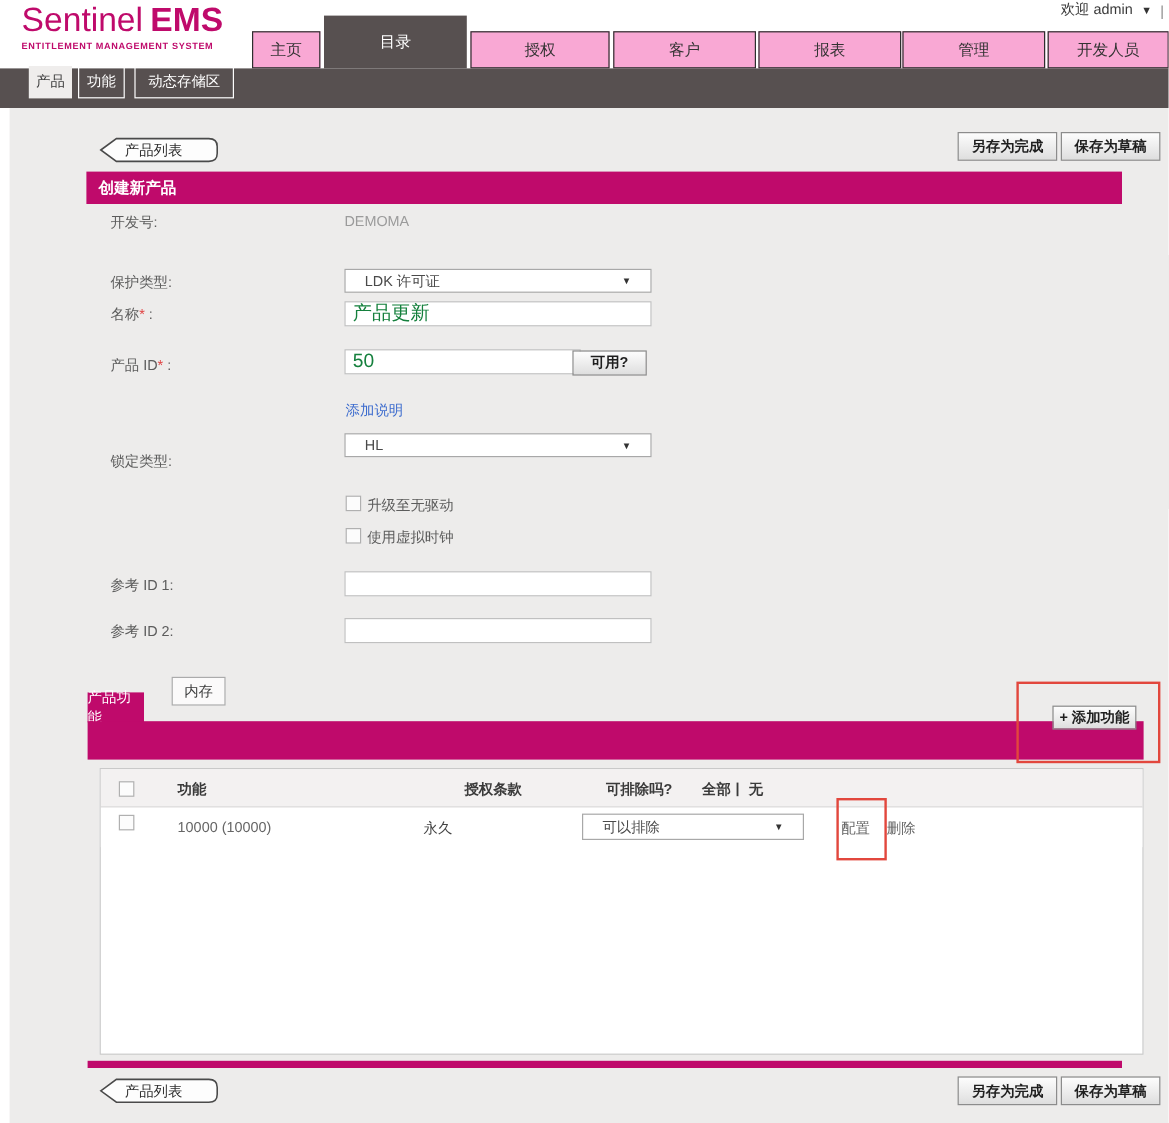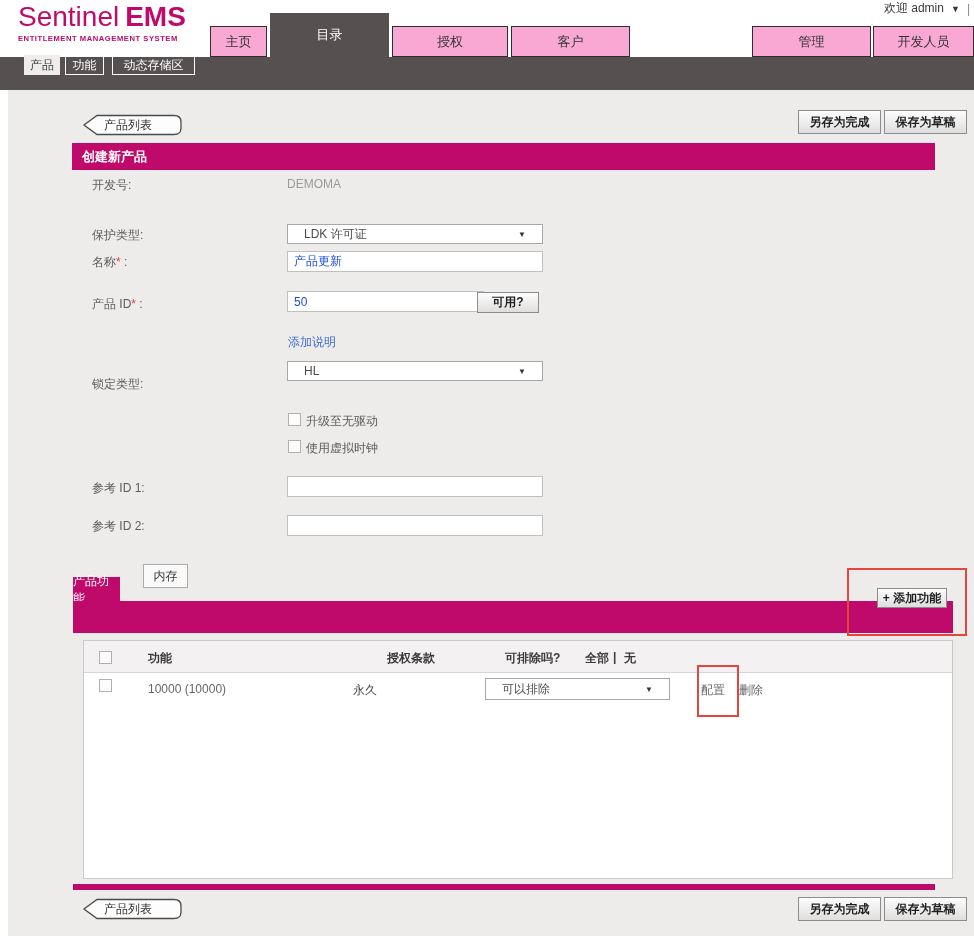--- a/index.html
+++ b/index.html
@@ -18,21 +18,21 @@
   .welcome .caret { font-size:9px; color:#333; cursor:pointer; }
   .welcome .sep { color:#8a8a8a; }
 
   .mtab { position:absolute; display:flex; align-items:center; justify-content:center;
           font-size:13px; color:#333; background:#f9a8d4; border:1px solid #2e2e2e;
           top:26px; height:31px; cursor:pointer; }
   .mtab.selected { top:13px; height:44px; background:#575050; color:#fff; border:none; font-size:13px; }
 
   
   .subnav { position:absolute; left:0; top:57px; width:974px; height:33px; background:#575050; }
-  .stab { position:absolute; top:55px; height:20px; display:flex; align-items:center; justify-content:center;
+  .stab { position:absolute; top:55px; height:27px; display:flex; align-items:center; justify-content:center;
           font-size:12px; color:#fff; border:1px solid #fdfdfd; background:transparent; cursor:pointer; }
   .stab.selected { background:#efedec; color:#3c3c3c; border:none; }
 
   
   .content-bg { position:absolute; left:8px; top:90px; width:966px; height:846px; background:#edeceb; }
 
   
   .btn { position:absolute; display:flex; align-items:center; justify-content:center;
          background:linear-gradient(#fdfdfd,#dedede); border:1px solid #8c8c8c;
          font-size:12px; font-weight:700; color:#1f1f1f; cursor:pointer;
@@ -43,21 +43,21 @@
 
   
   .titlebar { position:absolute; left:72px; top:143px; width:863px; height:27px; background:#bf0a6b;
               color:#fff; font-size:13px; font-weight:700; display:flex; align-items:center; padding-left:10px; }
 
   
   .flabel { position:absolute; left:92px; font-size:12px; color:#5c5c5c; white-space:pre; }
   .req { color:#e04040; }
   .fvalue { position:absolute; font-size:12px; color:#9b9b9b; }
   .tinput { position:absolute; height:21px; border:1px solid #c0c0c0; background:#fff;
-            font-size:12px; color:#1d4ed8; padding:8px 6px; font-family:"Liberation Sans","DejaVu Sans",sans-serif; }
+            font-size:16px; color:#15803d; padding:8px 6px; font-family:"Liberation Sans","DejaVu Sans",sans-serif; }
   .select { position:absolute; height:20px; border:1px solid #a8a8a8; background:#fff;
             display:flex; align-items:center; justify-content:space-between; padding:0 16px;
             font-size:12px; color:#4a4a4a; cursor:pointer; }
   .select .caret { font-size:8px; color:#333; }
   .cb { position:absolute; width:13px; height:13px; border:1px solid #b0b0b0; background:#fcfcfc; cursor:pointer; }
   .cblabel { position:absolute; font-size:12px; color:#5c5c5c; }
   .bluelink { position:absolute; font-size:12px; color:#3d6cce; cursor:pointer; }
   .orange { color:#ec7524; cursor:pointer; }
 
   
@@ -93,20 +93,21 @@
     <div class="welcome">
       <span>欢迎 admin</span>
       <span class="caret">▼</span>
       <span class="sep">|</span>
     </div>
 
     <div class="mtab" style="left:210px;width:57px;">主页</div>
     <div class="mtab selected" style="left:270px;width:119px;">目录</div>
     <div class="mtab" style="left:392px;width:116px;">授权</div>
     <div class="mtab" style="left:511px;width:119px;">客户</div>
+    <div class="mtab" style="left:632px;width:119px;">报表</div>
     <div class="mtab" style="left:752px;width:119px;">管理</div>
     <div class="mtab" style="left:873px;width:101px;">开发人员</div>
   </div>
 
   <div class="subnav"></div>
   <div class="stab selected" style="left:24px;width:36px;">产品</div>
   <div class="stab" style="left:65px;width:39px;">功能</div>
   <div class="stab" style="left:112px;width:83px;">动态存储区</div>
 
   <div class="content-bg"></div>

